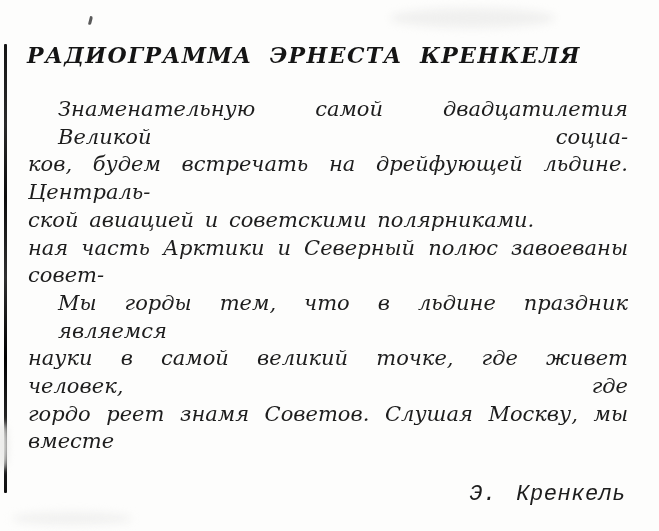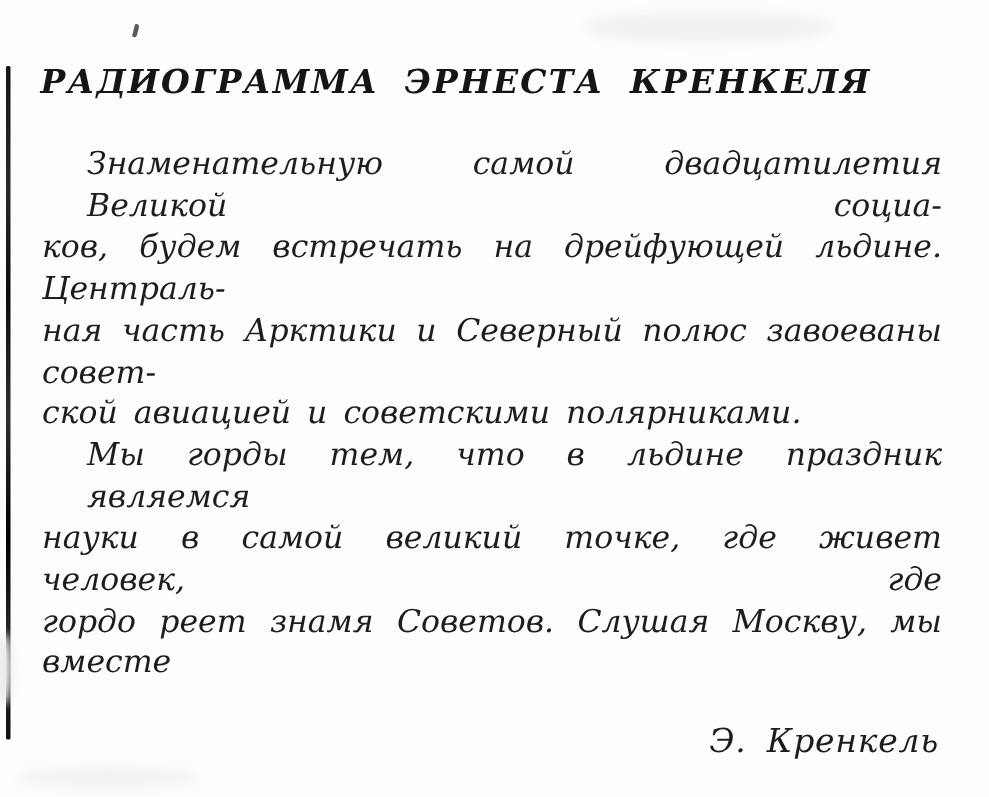--- a/index.html
+++ b/index.html
@@ -67,20 +67,21 @@
   }
   .signature {
     position: absolute;
     right: 33px;
     top: 482px;
     font-size: 22px;
     font-style: italic;
     color: #1d1d1d;
     letter-spacing: 0.5px;
     word-spacing: 6px;
+    font-family: Liberation Mono, monospace;
   }
   
   .smudge {
     position: absolute;
     border-radius: 50%;
     filter: blur(4px);
     pointer-events: none;
   }
   .smudge-top    { left: 390px; top: 8px;   width: 165px; height: 20px; background: #f0f0ef; }
   .smudge-bottom { left: 12px;  top: 512px; width: 120px; height: 13px; background: #f1f1f0; }
@@ -104,22 +105,22 @@
   <div class="smudge smudge-top"></div>
   <div class="ink-speck"></div>
 
   <div class="vrule"></div>
 
   <h1 class="title">РАДИОГРАММА ЭРНЕСТА КРЕНКЕЛЯ</h1>
 
   <div class="body-text">
       <div class="line ind j">Знаменательную самой двадцатилетия Великой социа-</div>
       <div class="line j">ков, будем встречать на дрейфующей льдине. Централь-</div>
+      <div class="line">ской авиацией и советскими полярниками.</div>
       <div class="line j">ная часть Арктики и Северный полюс завоеваны совет-</div>
-      <div class="line">ской авиацией и советскими полярниками.</div>
       <div class="line ind j">Мы горды тем, что в льдине праздник являемся</div>
       <div class="line j">науки в самой великий точке, где живет человек, где</div>
       <div class="line j">гордо реет знамя Советов. Слушая Москву, мы вместе</div>
     </div>
 
   <div class="signature">Э. Кренкель</div>
 
   <div class="smudge smudge-left"></div>
   <div class="smudge smudge-bottom"></div>
 

